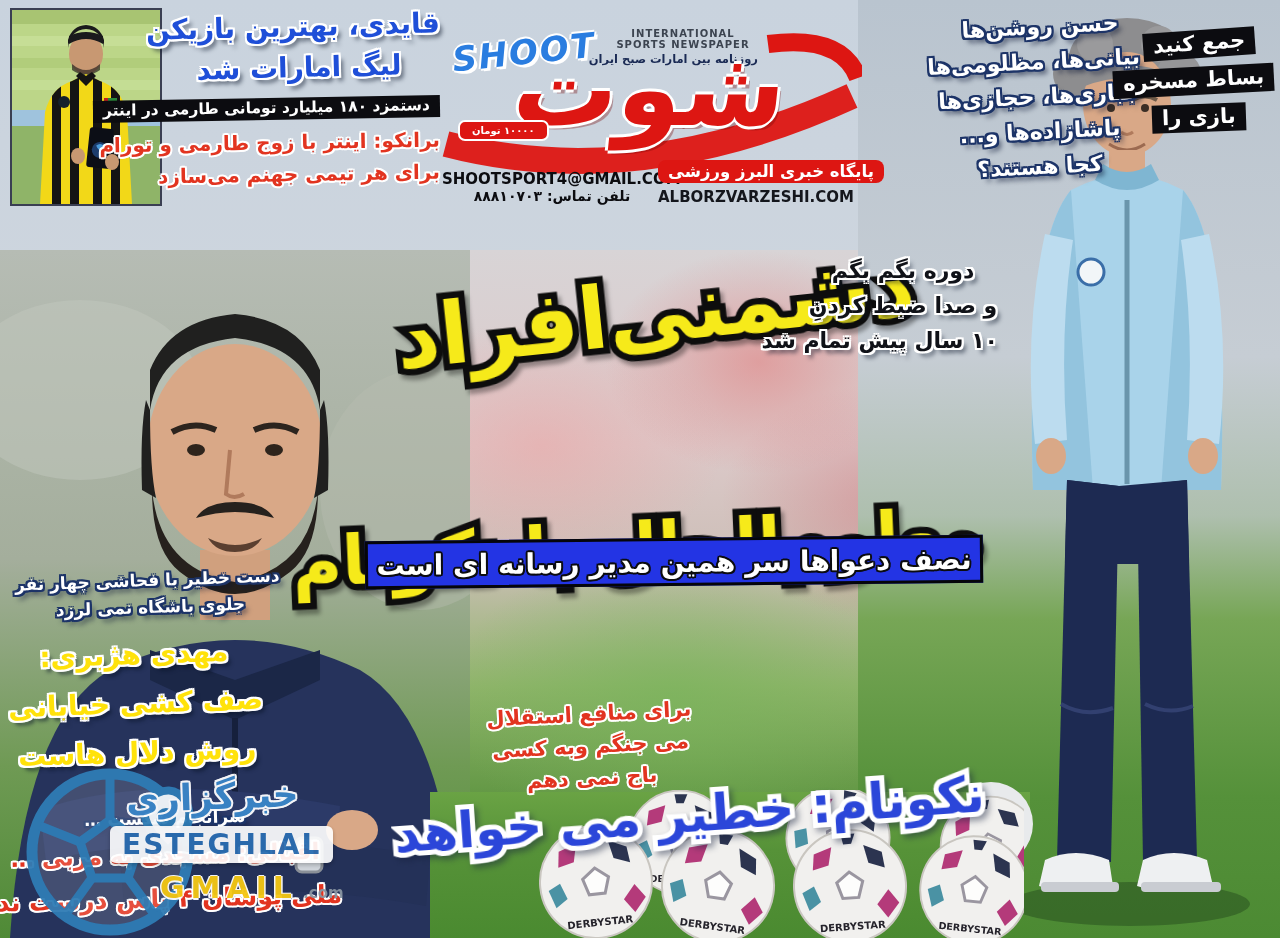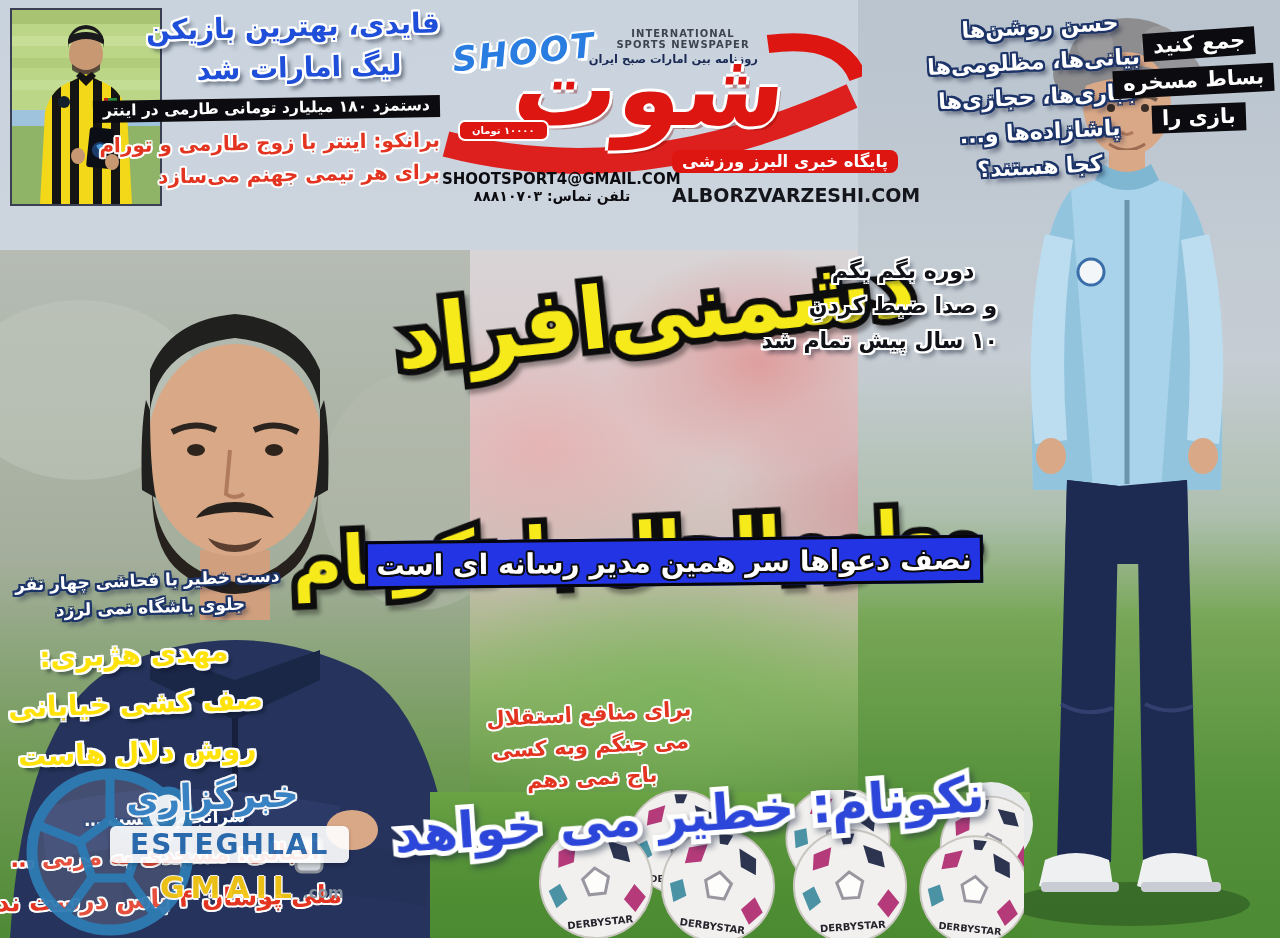--- a/index.html
+++ b/index.html
@@ -155,23 +155,23 @@
       <div class="b" style="font-size:10px;color:#3c4450;letter-spacing:1px;">SPORTS NEWSPAPER</div>
       <div class="b rtl nw" style="font-size:11.5px;color:#1a2a54;margin-top:2px;">روزنامه بین امارات صبح ایران</div>
     </div>
     <div class="abs rtl ctr b nw" style="left:0;top:28px;width:100%;font-size:104px;color:#dd1612;transform:skewX(-6deg);
                 text-shadow:3px 0 0 #fff,-3px 0 0 #fff,0 3px 0 #fff,0 -3px 0 #fff,4px 4px 0 rgba(120,10,10,.35);">شوت</div>
     <div class="abs rtl b nw" style="left:20px;top:120px;background:#dd1612;color:#fff;font-size:10px;padding:3px 12px;border-radius:7px;border:2px solid #fff;">۱۰۰۰۰ تومان</div>
     <div class="abs ctr" style="left:4px;bottom:2px;width:220px;">
       <div class="b nw" style="font-size:15px;color:#0c0c10;">SHOOTSPORT4@GMAIL.COM</div>
       <div class="b rtl nw" style="font-size:14px;color:#0c0c10;">تلفن تماس: ۸۸۸۱۰۷۰۳</div>
     </div>
-    <div class="abs ctr" style="right:0;bottom:0;width:190px;text-align:right;">
+    <div class="abs ctr" style="right:14px;bottom:0;width:190px;text-align:right;">
       <div class="b rtl nw" style="font-size:16.5px;color:#fff;background:#dd1612;border-radius:8px;padding:2px 10px;display:inline-block;">پایگاه خبری البرز ورزشی</div>
-      <div class="b nw" style="font-size:19px;color:#14161c;margin-top:11px;">ALBORZVARZESHI.COM</div>
+      <div class="b nw" style="font-size:15px;color:#14161c;margin-top:5px;">ALBORZVARZESHI.COM</div>
     </div>
   </div>
 
   <div class="abs rtl ctr" style="left:940px;top:12px;width:200px;z-index:5;">
     <div class="b nw tsn" style="font-size:22px;color:#fff;margin-top:2px;transform:rotate(-3deg);">حسن روشن‌ها</div>
     <div class="b nw tsn" style="font-size:22px;color:#fff;margin-top:10px;transform:rotate(-3deg);">بیانی‌ها، مظلومی‌ها</div>
     <div class="b nw tsn" style="font-size:22px;color:#fff;margin-top:10px;transform:rotate(-3deg);">جباری‌ها، حجازی‌ها</div>
     <div class="b nw tsn" style="font-size:22px;color:#fff;margin-top:10px;transform:rotate(-3deg);">پاشازاده‌ها و...</div>
     <div class="b nw tsn" style="font-size:22px;color:#fff;margin-top:10px;transform:rotate(-3deg);">کجا هستند؟</div>
   </div>
@@ -288,21 +288,21 @@
       <polygon points="92,58 122,80 110,116 74,116 62,80" fill="none" stroke="#2f7cb5" stroke-width="9"></polygon>
       <line x1="92" y1="58" x2="92" y2="16" stroke="#2f7cb5" stroke-width="9"></line>
       <line x1="122" y1="80" x2="162" y2="64" stroke="#2f7cb5" stroke-width="9"></line>
       <line x1="110" y1="116" x2="136" y2="152" stroke="#2f7cb5" stroke-width="9"></line>
       <line x1="74" y1="116" x2="48" y2="152" stroke="#2f7cb5" stroke-width="9"></line>
       <line x1="62" y1="80" x2="22" y2="64" stroke="#2f7cb5" stroke-width="9"></line>
       <path d="M128 38 q26 -20 40 2 q12 22 -18 48 q-30 -26 -22 -50 Z" fill="#f4f8fb" stroke="#2f7cb5" stroke-width="8"></path>
       <circle cx="148" cy="56" r="10" fill="#2f7cb5"></circle>
     </svg>
     <div class="abs b rtl nw tsw" style="left:108px;top:14px;font-size:36px;color:#3a86c8;transform:rotate(-2deg);">خبرگزاری</div>
-    <div class="abs" style="left:92px;top:64px;background:rgba(255,255,255,.96);border-radius:6px;padding:2px 20px;box-shadow:0 2px 4px rgba(0,0,0,.25);">
+    <div class="abs" style="left:92px;top:64px;background:rgba(255,255,255,.96);border-radius:6px;padding:2px 12px;box-shadow:0 2px 4px rgba(0,0,0,.25);">
       <span class="b nw" style="font-size:28px;color:#2a6cb0;letter-spacing:2px;">ESTEGHLAL</span>
     </div>
     <div class="abs" style="left:142px;top:108px;">
       <span class="b nw" style="font-size:30px;color:#f5c813;letter-spacing:6px;text-shadow:1.5px 0 0 #fff,-1.5px 0 0 #fff,0 1.5px 0 #fff,0 -1.5px 0 #fff;">GMAIL</span>
       <span class="b nw" style="font-size:15px;color:#8a96a2;">.com</span>
     </div>
   </div>
 
 </div>
 

